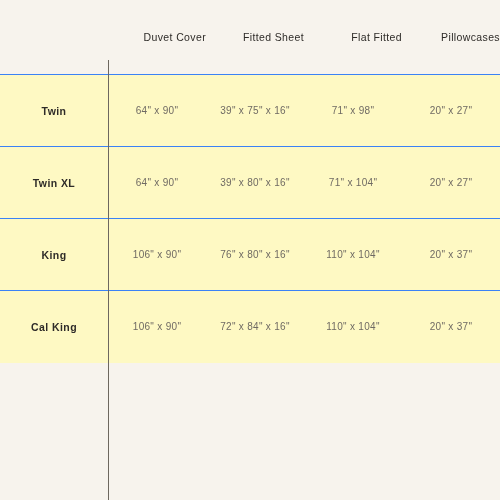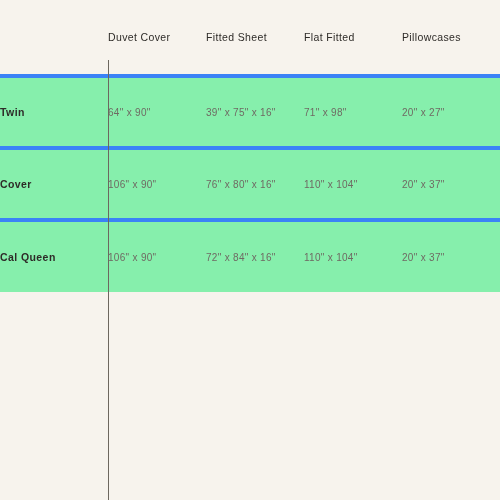--- a/index.html
+++ b/index.html
@@ -33,38 +33,39 @@
   .col-data    { width: 98px; }
 
   
   .chart-table thead th {
     height: 74px;
     padding: 0;
     font-weight: normal;
     font-size: 10.5px;
     letter-spacing: 0.035em;
     color: #2e2b28;
-    text-align: left;
+    text-align: right;
     vertical-align: middle;
     background: #f7f3ed;
     border: none;
   }
   .chart-table thead th.head-label {
     
   }
 
   
   .chart-table tbody tr {
     height: 72px;
   }
   .chart-table tbody td {
     padding: 0;
     vertical-align: middle;
-    background: #86efac;
-    border-top: 4px solid #3b82f6;
+    text-align: center;
+    background: #fef9c3;
+    border-top: 1px solid #3b82f6;
     border-bottom: none;
     border-left: none;
     border-right: none;
   }
 
   
   .chart-table tbody td.row-label {
     font-size: 10.5px;
     letter-spacing: 0.04em;
     color: #2e2b28;
@@ -119,33 +120,40 @@
     <tbody>
 
       <tr>
         <td class="row-label">Twin</td>
         <td class="data-cell">64" x 90"</td>
         <td class="data-cell">39" x 75" x 16"</td>
         <td class="data-cell">71" x 98"</td>
         <td class="data-cell">20" x 27"</td>
       </tr>
 
+      <tr>
+        <td class="row-label">Twin XL</td>
+        <td class="data-cell">64" x 90"</td>
+        <td class="data-cell">39" x 80" x 16"</td>
+        <td class="data-cell">71" x 104"</td>
+        <td class="data-cell">20" x 27"</td>
+      </tr>
 
 
 
       <tr>
-        <td class="row-label">Cover</td>
+        <td class="row-label">King</td>
         <td class="data-cell">106" x 90"</td>
         <td class="data-cell">76" x 80" x 16"</td>
         <td class="data-cell">110" x 104"</td>
         <td class="data-cell">20" x 37"</td>
       </tr>
 
       <tr>
-        <td class="row-label">Cal Queen</td>
+        <td class="row-label">Cal King</td>
         <td class="data-cell">106" x 90"</td>
         <td class="data-cell">72" x 84" x 16"</td>
         <td class="data-cell">110" x 104"</td>
         <td class="data-cell">20" x 37"</td>
       </tr>
 
     </tbody>
   </table>
 
   <div class="vdivider"></div>

